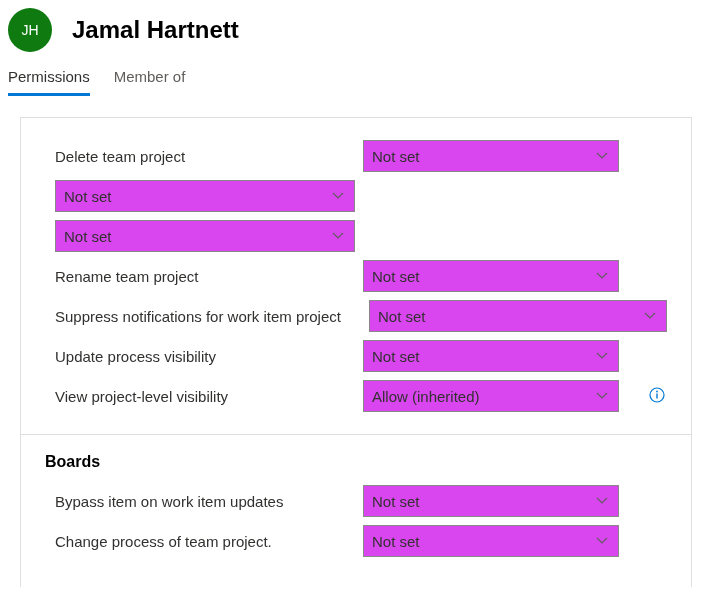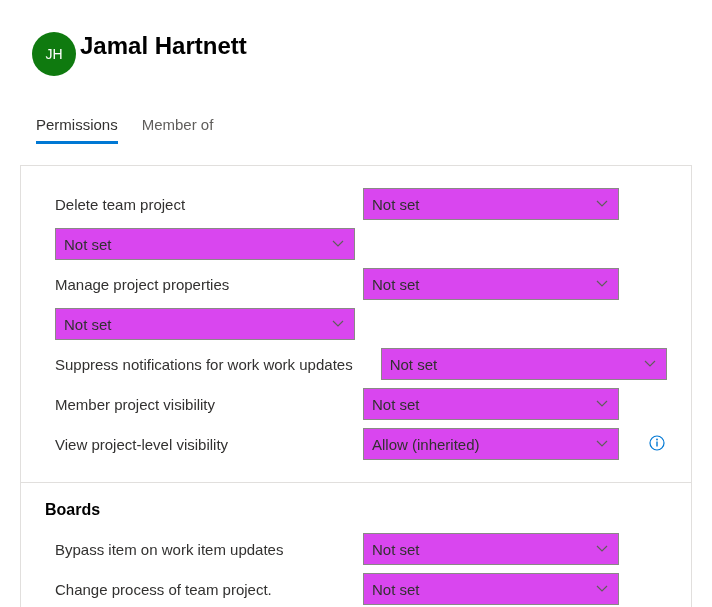--- a/index.html
+++ b/index.html
@@ -9,43 +9,44 @@
     }
     body {
       font-family: "Segoe UI", -apple-system, sans-serif;
       font-size: 14px;
       color: #323130;
       background: #ffffff;
       width: 712px;
     }
     .header {
       display: flex;
-      gap: 4px;
-      padding: 32px;
+      align-items: center;
+      gap: 20px;
+      padding: 8px;
     }
     .avatar {
       width: 44px;
       height: 44px;
       border-radius: 50%;
       background: #0f7a0f;
       display: flex;
       align-items: center;
       justify-content: center;
       color: #ffffff;
       font-size: 14px;
       flex-shrink: 0;
     }
     .page-title {
       font-size: 24px;
       font-weight: 600;
       color: #000000;
     }
     .tabs {
       display: flex;
-      padding: 0 36px;
+      padding: 0 8px;
       gap: 24px;
       border-bottom: 1px solid transparent;
     }
     .tab {
       padding: 8px 0;
       color: #605e5c;
       cursor: pointer;
       font-size: 15px;
     }
     .tab.active {
@@ -160,52 +161,52 @@
       <div class="perm-select">
         <span>Not set</span>
         <svg class="chevron-icon" viewBox="0 0 12 12">
             <path d="M1 3l5 5 5-5" stroke="currentColor" stroke-width="1.2" fill="none"></path>
           </svg>
       </div>
       <span class="info-slot"></span>
     </div>
 
     <div class="perm-row standard">
-      <span class="perm-label">Manage project properties</span>
-      <div class="perm-select">
-        <span>Not set</span>
-        <svg class="chevron-icon" viewBox="0 0 12 12">
-            <path d="M1 3l5 5 5-5" stroke="currentColor" stroke-width="1.2" fill="none"></path>
-          </svg>
-      </div>
-      <span class="info-slot"></span>
-    </div>
-
-    <div class="perm-row standard">
+      <div class="perm-select">
+        <span>Not set</span>
+        <svg class="chevron-icon" viewBox="0 0 12 12">
+            <path d="M1 3l5 5 5-5" stroke="currentColor" stroke-width="1.2" fill="none"></path>
+          </svg>
+      </div>
+      <span class="info-slot"></span>
+    </div>
+
+    <div class="perm-row standard">
+      <span class="perm-label">Rename team project</span>
       <div class="perm-select">
         <span>Not set</span>
         <svg class="chevron-icon" viewBox="0 0 12 12">
             <path d="M1 3l5 5 5-5" stroke="currentColor" stroke-width="1.2" fill="none"></path>
           </svg>
       </div>
       <span class="info-slot"></span>
     </div>
 
     <div class="perm-row long">
-      <span class="perm-label">Suppress notifications for work work updates</span>
-      <div class="perm-select">
-        <span>Not set</span>
-        <svg class="chevron-icon" viewBox="0 0 12 12">
-            <path d="M1 3l5 5 5-5" stroke="currentColor" stroke-width="1.2" fill="none"></path>
-          </svg>
-      </div>
-    </div>
-
-    <div class="perm-row standard">
-      <span class="perm-label">Member project visibility</span>
+      <span class="perm-label">Suppress notifications for work item project</span>
+      <div class="perm-select">
+        <span>Not set</span>
+        <svg class="chevron-icon" viewBox="0 0 12 12">
+            <path d="M1 3l5 5 5-5" stroke="currentColor" stroke-width="1.2" fill="none"></path>
+          </svg>
+      </div>
+    </div>
+
+    <div class="perm-row standard">
+      <span class="perm-label">Update process visibility</span>
       <div class="perm-select">
         <span>Not set</span>
         <svg class="chevron-icon" viewBox="0 0 12 12">
             <path d="M1 3l5 5 5-5" stroke="currentColor" stroke-width="1.2" fill="none"></path>
           </svg>
       </div>
       <span class="info-slot"></span>
     </div>
 
     <div class="perm-row standard">

